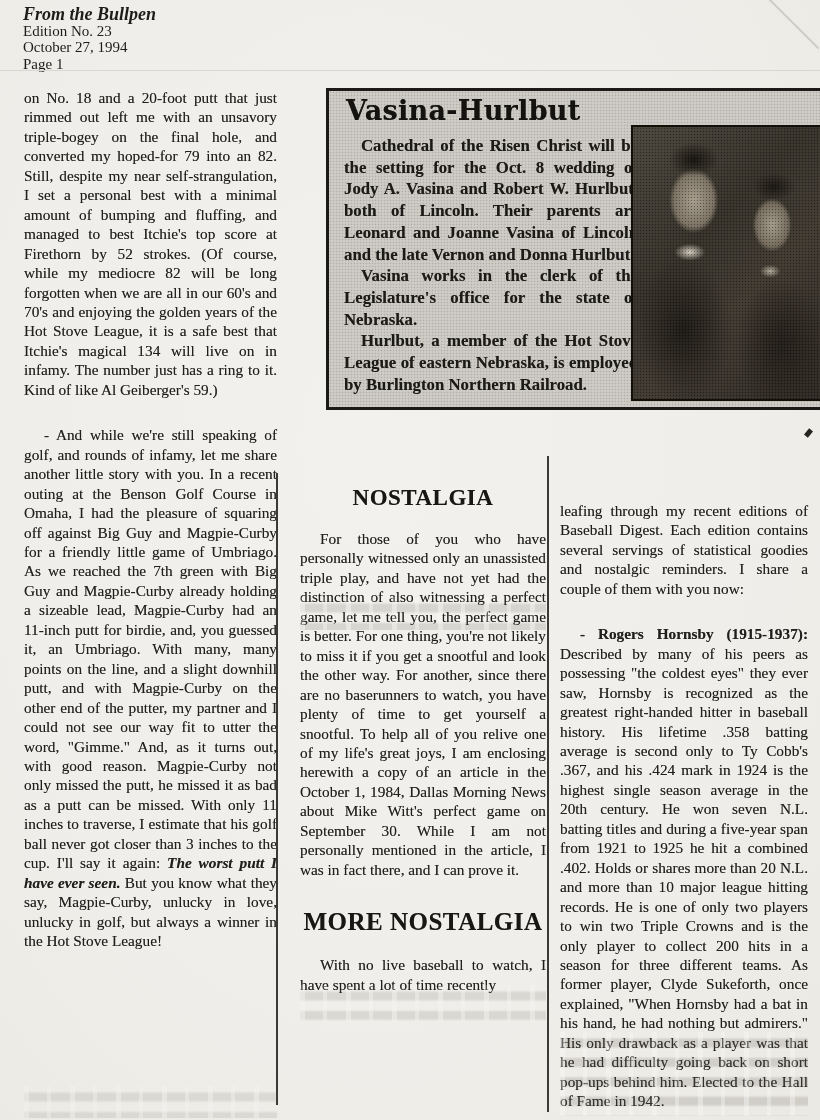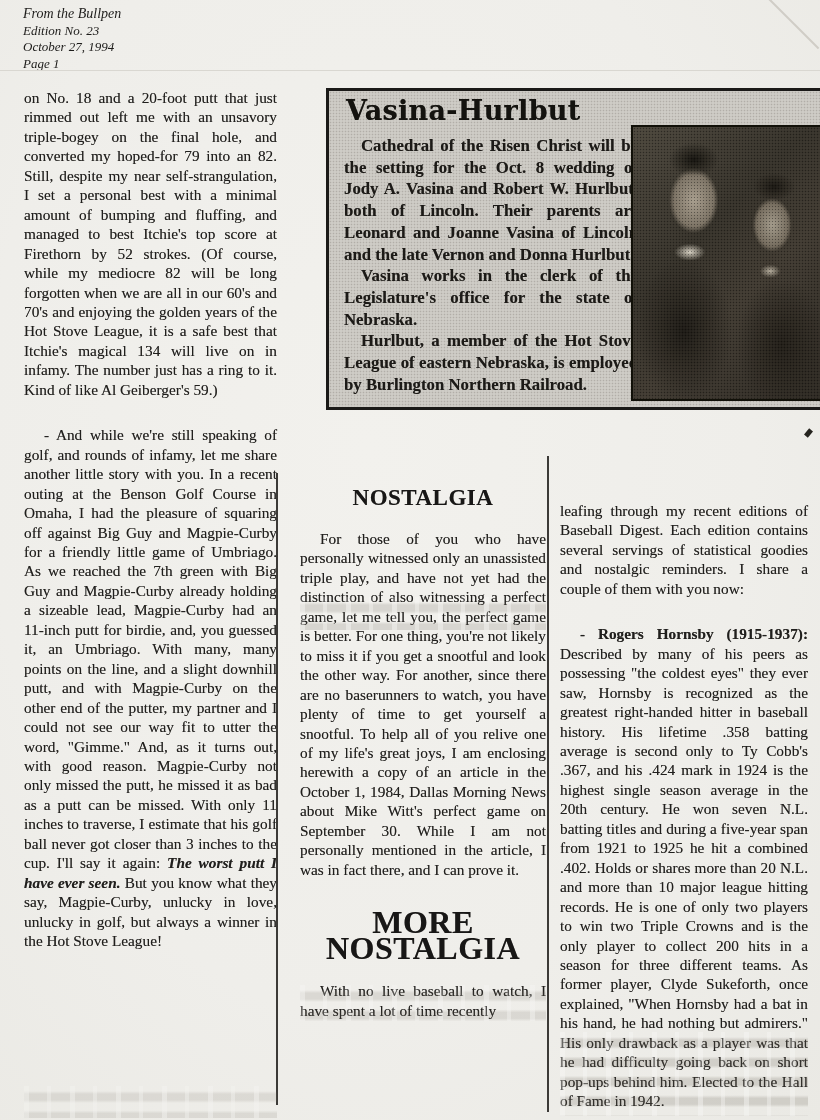--- a/index.html
+++ b/index.html
@@ -3,38 +3,38 @@
 <meta charset="utf-8">
 <style>
   html,body{margin:0;padding:0;background:#e8e7e3;}
   .page{
     position:relative;width:820px;height:1120px;overflow:hidden;
     background:radial-gradient(ellipse at 45% 40%, #f2f1ed 0%, #efeeea 60%, #eae9e4 100%);
     font-family:"Liberation Serif",serif;
   }
   
   .masthead{position:absolute;left:23px;top:6px;color:#1d1c1a;}
-  .masthead .title{font-weight:normal;font-style:italic;font-size:14px;line-height:16.5px;}
-  .masthead .line{font-size:13px;line-height:16.5px;font-style:italic;}
+  .masthead .title{font-weight:bold;font-style:italic;font-size:18px;line-height:16.5px;}
+  .masthead .line{font-size:15px;line-height:16.5px;}
   .header-rule{position:absolute;left:0;top:70px;width:820px;height:1px;background:#d9d7d1;}
   .corner-line{position:absolute;top:20px;right:-10px;width:78px;height:2px;background:#d0cdc6;transform:rotate(45deg);}
   
   .col{position:absolute;text-align:justify;color:#201f1d;font-size:15.3px;line-height:19.45px;
        text-shadow:0 0 .5px rgba(45,42,38,.55);}
   .col p{margin:0 0 26px 0;}
   .col p.indent{text-indent:20px;}
   .col p:last-child{margin-bottom:0;}
   .em{font-weight:bold;font-style:italic;}
   .lead-bold{font-weight:bold;}
   .col-left{left:24px;top:88px;width:253px;}
   .col-mid{left:300px;top:481px;width:246px;}
   .col-right{left:560px;top:501px;width:248px;}
   .subhead{font-weight:bold;text-align:center;color:#181716;letter-spacing:.5px;
            font-size:23px;line-height:26px;margin:4px 0 18px 0;text-indent:0 !important;}
-  .subhead.big{font-size:32px;margin:30px 0 20px 0;}
+  .subhead.big{font-size:25px;margin:30px 0 20px 0;}
   
   .vrule{position:absolute;width:2px;background:#3c3a37;}
   .vrule-left{left:276px;top:473px;height:632px;}
   .vrule-right{left:547px;top:456px;height:656px;}
   
   .clipping{
     position:absolute;left:296px;top:88px;width:505px;height:322px;box-sizing:border-box;
     border:3px solid #1b1a18;
     background-color:#c8c5bf;
     background-image:

